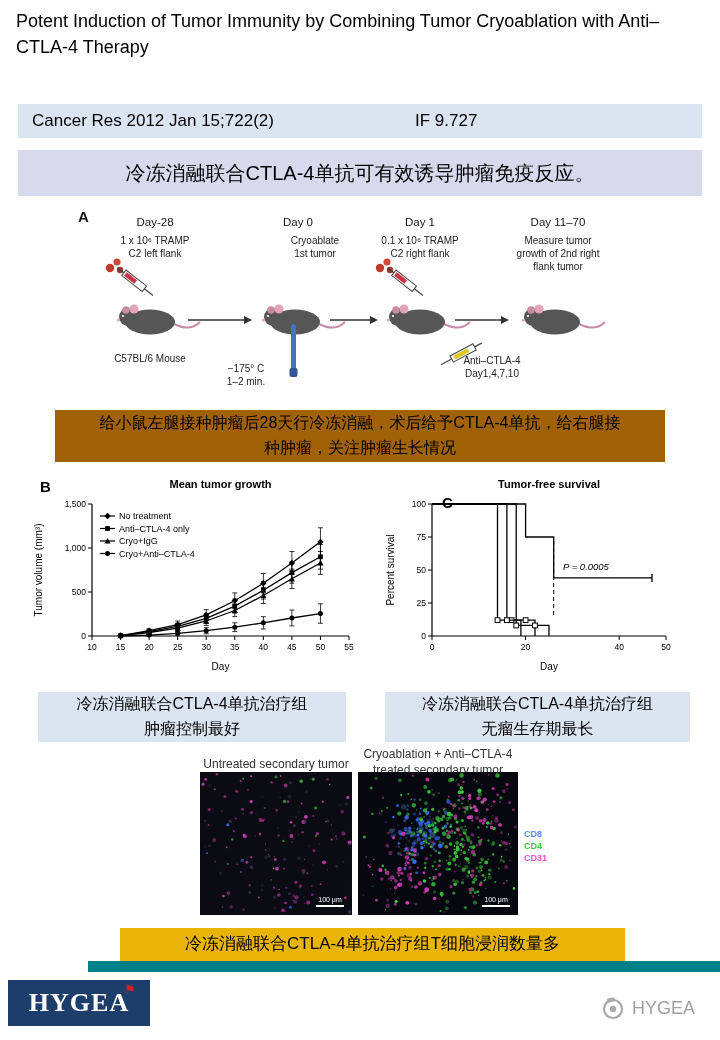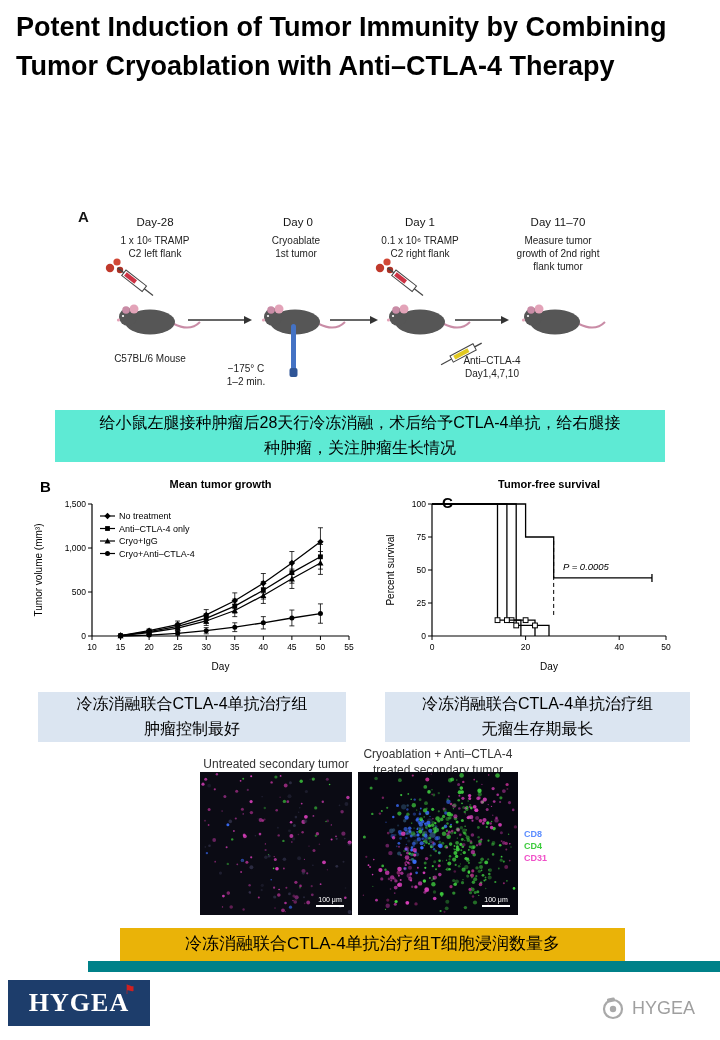--- a/index.html
+++ b/index.html
@@ -1,21 +1,21 @@
 <!DOCTYPE html>
 <html><head>
 <meta charset="utf-8">
 <style>
   *{margin:0;padding:0;box-sizing:border-box}
   html,body{background:#ffffff}
   .slide{position:relative;width:720px;height:1040px;background:#fff;overflow:hidden;
          font-family:"Liberation Sans","DejaVu Sans",sans-serif;color:#000;margin:0 auto}
   svg text{font-family:"Liberation Sans","DejaVu Sans",sans-serif;fill:#000}
 
-  .title{position:absolute;left:16px;top:8px;width:668px;font-size:27px;font-weight:bold;line-height:1.45}
+  .title{position:absolute;left:16px;top:8px;width:668px;font-size:18px;font-weight:normal;line-height:1.45}
 
   .citation-bar{position:absolute;left:18px;top:104px;width:684px;height:34px;display:flex;align-items:center;font-size:17px}
   .citation-bar .ref{margin-left:14px;width:383px}
 
   .headline-bar{position:absolute;left:18px;top:150px;width:684px;height:46px;display:flex;align-items:center;justify-content:center;font-size:20px}
 
   .figA{position:absolute;left:30px;top:204px;width:660px;height:200px}
   .figA svg{position:absolute;left:0;top:0}
   .fa-text{position:absolute;text-align:center;white-space:pre-line;color:#141414}
   .fa-panel{left:48px;top:4px;font-size:15px;font-weight:bold}
@@ -44,21 +44,28 @@
   .watermark{position:absolute;left:600px;top:995px;display:flex;align-items:center;gap:6px;opacity:.9}
   .watermark .wm-text{font-size:18px;color:#959595}
 </style>
 </head>
 <body>
 
 <div class="slide">
 
   <h1 class="title">Potent Induction of Tumor Immunity by Combining Tumor Cryoablation with Anti–CTLA-4 Therapy</h1>
 
-
+  <div class="citation-bar" style="background:#dbe5f1">
+    <span class="ref">Cancer Res 2012 Jan 15;722(2)</span>
+    <span class="if">IF 9.727</span>
+  </div>
+
+  <div class="headline-bar" style="background:#d8d9ec">
+    <span>冷冻消融联合CTLA-4单抗可有效诱导肿瘤免疫反应。</span>
+  </div>
 
   <div class="figA">
     <svg width="660" height="200" viewBox="0 0 660 200">
       <defs>
         <g id="mouse">
           <path d="M24,2 q16,8 26,-2" stroke="#c98ca6" stroke-width="2" fill="none"></path>
           <ellipse cx="0" cy="0" rx="25" ry="12.5" fill="#565656"></ellipse>
           <circle cx="-22" cy="-5" r="9" fill="#565656"></circle>
           <circle cx="-16" cy="-13" r="4.5" fill="#e3a3b8"></circle>
           <circle cx="-24" cy="-12" r="3.8" fill="#c98ca6"></circle>
@@ -124,36 +131,36 @@
 
     <div class="fa-text fa-panel">A</div>
 
     <div class="fa-text fa-day" style="left:65px">Day-28</div>
     <div class="fa-text fa-day" style="left:208px">Day 0</div>
     <div class="fa-text fa-day" style="left:330px">Day 1</div>
     <div class="fa-text fa-day" style="left:468px">Day 11–70</div>
 
     <div class="fa-text fa-step" style="left:60px">1 x 10⁶ TRAMP
 C2 left flank</div>
-    <div class="fa-text fa-step" style="left:201px">Cryoablate
+    <div class="fa-text fa-step" style="left:220px">Cryoablate
 1st tumor</div>
     <div class="fa-text fa-step" style="left:325px">0.1 x 10⁶ TRAMP
 C2 right flank</div>
     <div class="fa-text fa-step" style="left:463px">Measure tumor
 growth of 2nd right
 flank tumor</div>
 
     <div class="fa-text fa-small" style="left:60px;top:148px;width:120px">C57BL/6 Mouse</div>
     <div class="fa-text fa-small" style="left:178px;top:158px;width:76px">−175° C
 1–2 min.</div>
     <div class="fa-text fa-small" style="left:412px;top:150px;width:100px">Anti–CTLA-4
 Day1,4,7,10</div>
   </div>
 
-  <div class="cap" style="left:55px;top:410px;width:610px;height:52px;background:#5eead4">给小鼠左腿接种肿瘤后28天行冷冻消融，术后给予CTLA-4单抗，给右腿接
+  <div class="cap" style="left:55px;top:410px;width:610px;height:52px;background:#a16207">给小鼠左腿接种肿瘤后28天行冷冻消融，术后给予CTLA-4单抗，给右腿接
 种肿瘤，关注肿瘤生长情况</div>
 
   <div class="chart-wrap" style="left:30px;top:468px;width:340px;height:214px">
     <span class="panel-letter" style="left:10px;top:10px">B</span>
     <svg id="chartB" width="335" height="212">
         <line x1="62" y1="36" x2="62" y2="168" stroke="#000" stroke-width="1.2"></line>
         <line x1="62" y1="168" x2="319" y2="168" stroke="#000" stroke-width="1.2"></line>
         <line x1="62" y1="168" x2="62" y2="172" stroke="#000"></line>
         <text x="62" y="182" text-anchor="middle" font-size="8.5">10</text>
         <line x1="90.55555555555556" y1="168" x2="90.55555555555556" y2="172" stroke="#000"></line>

